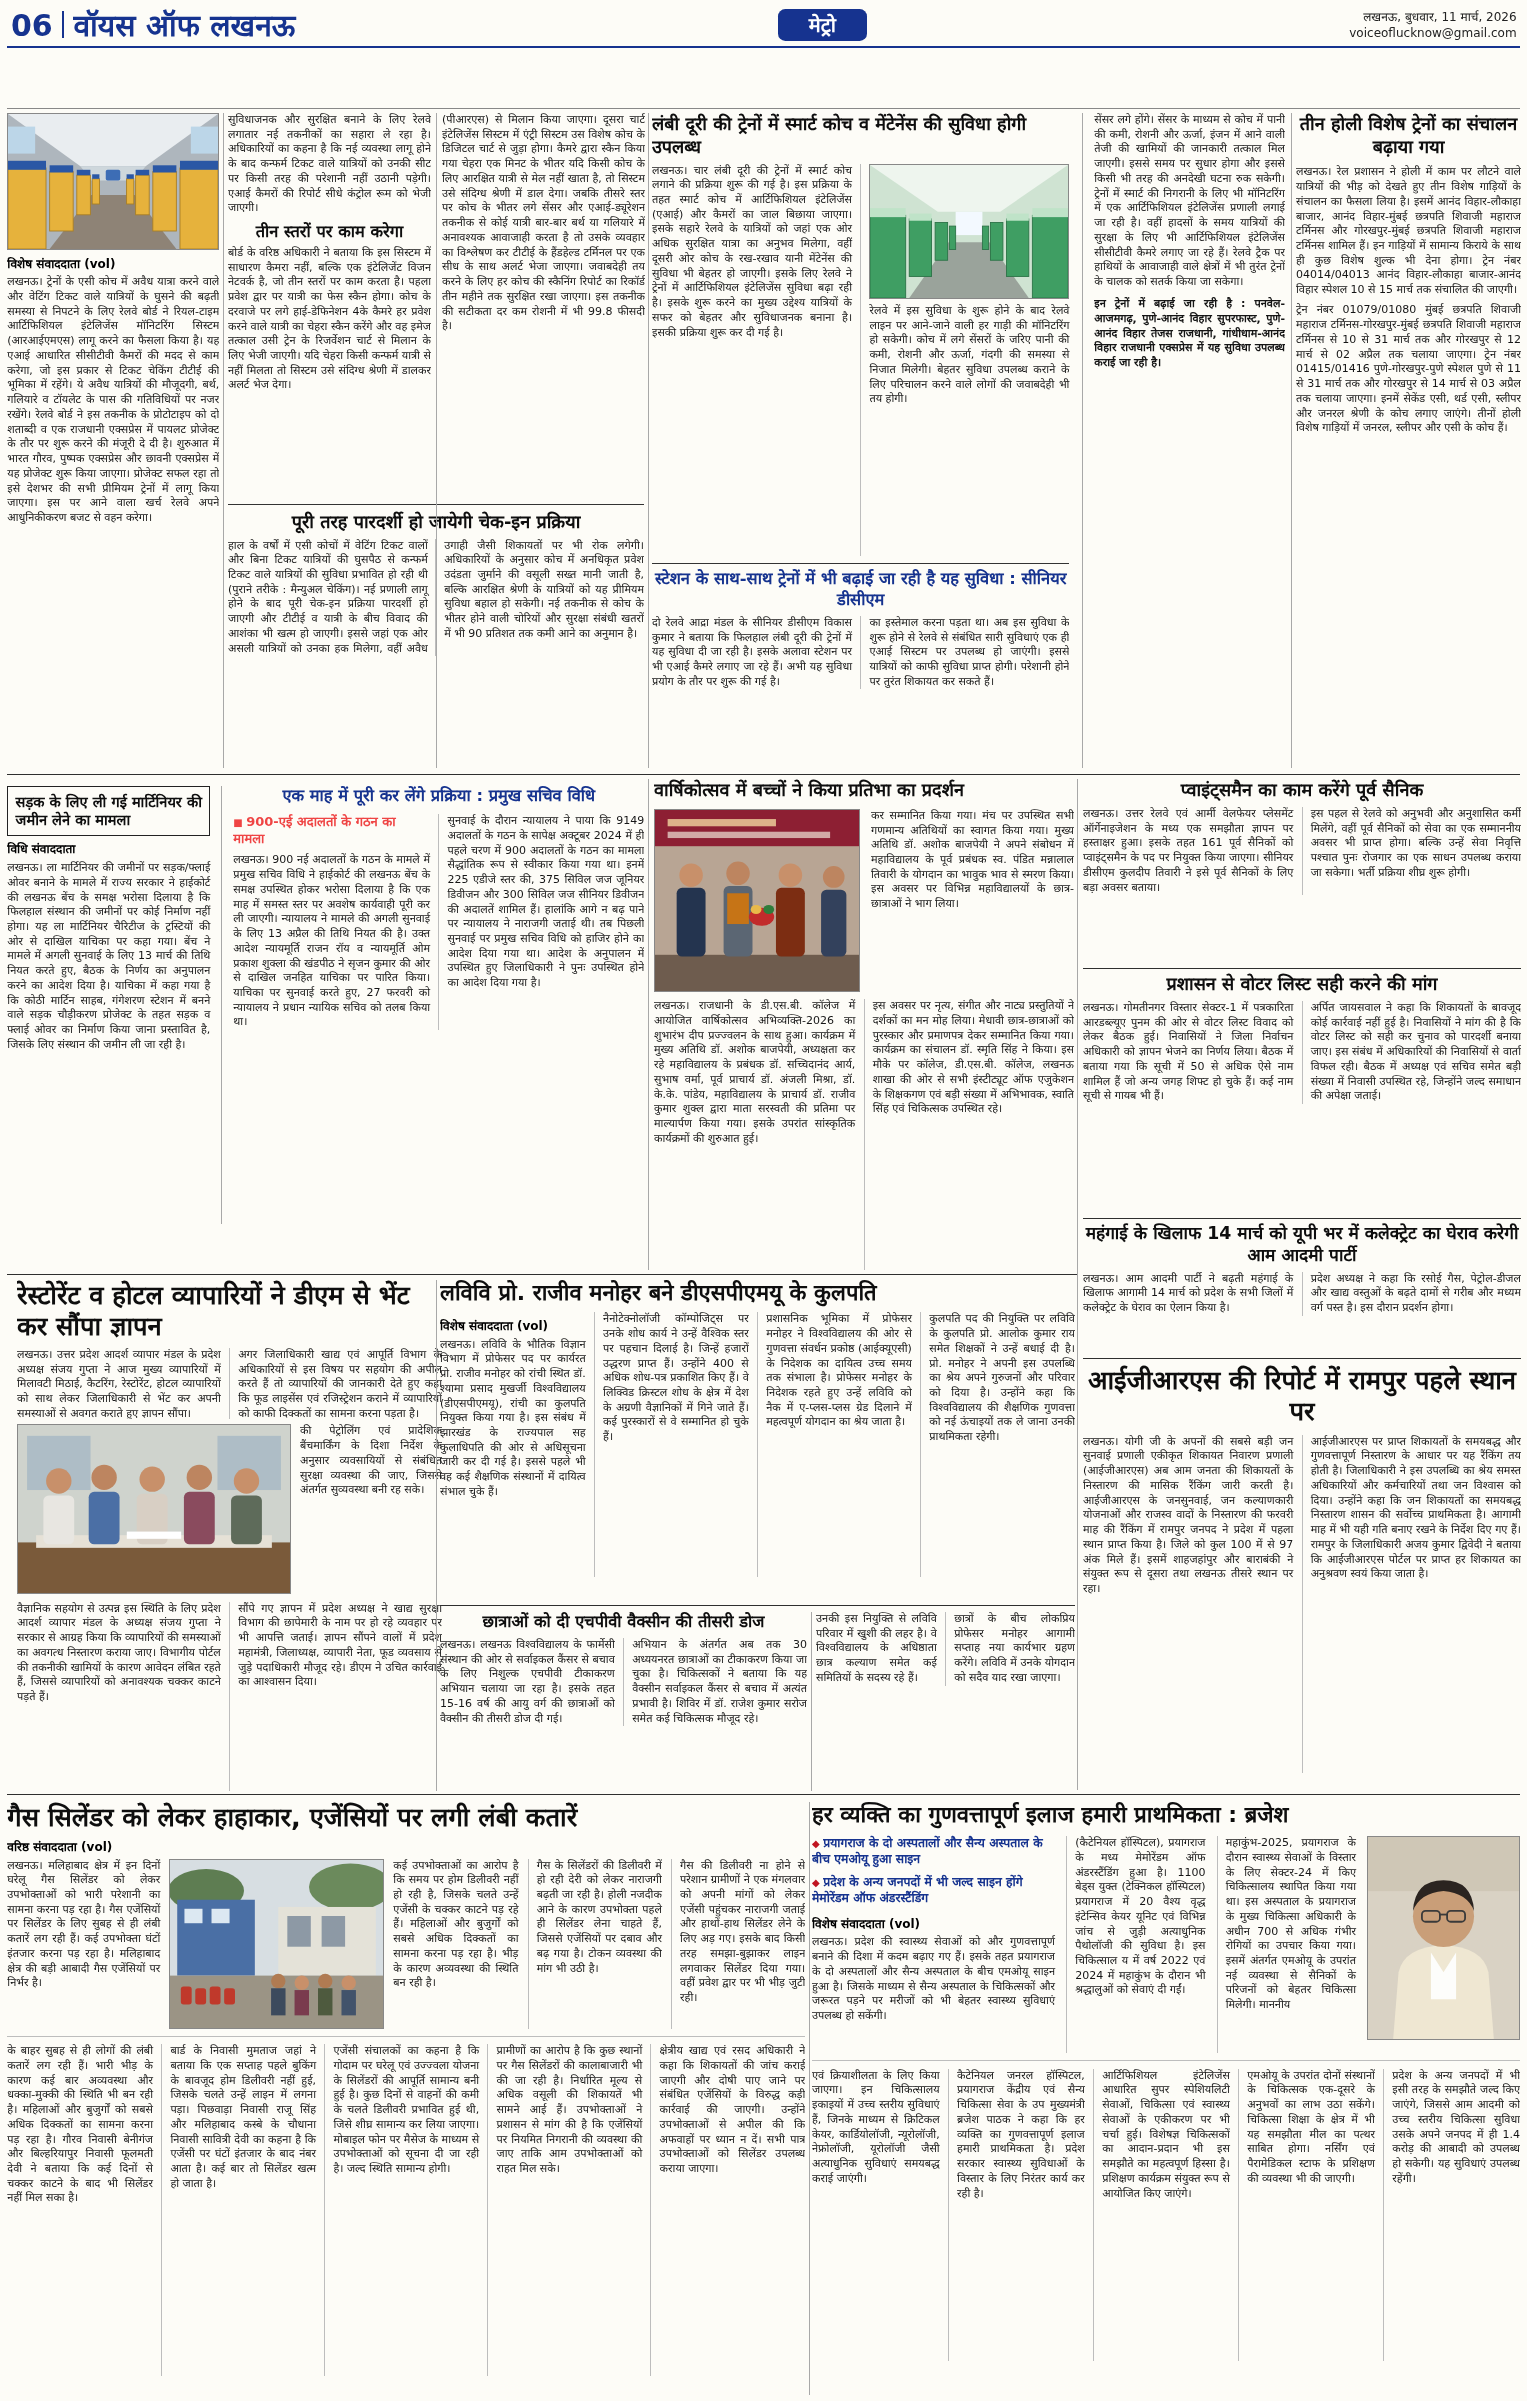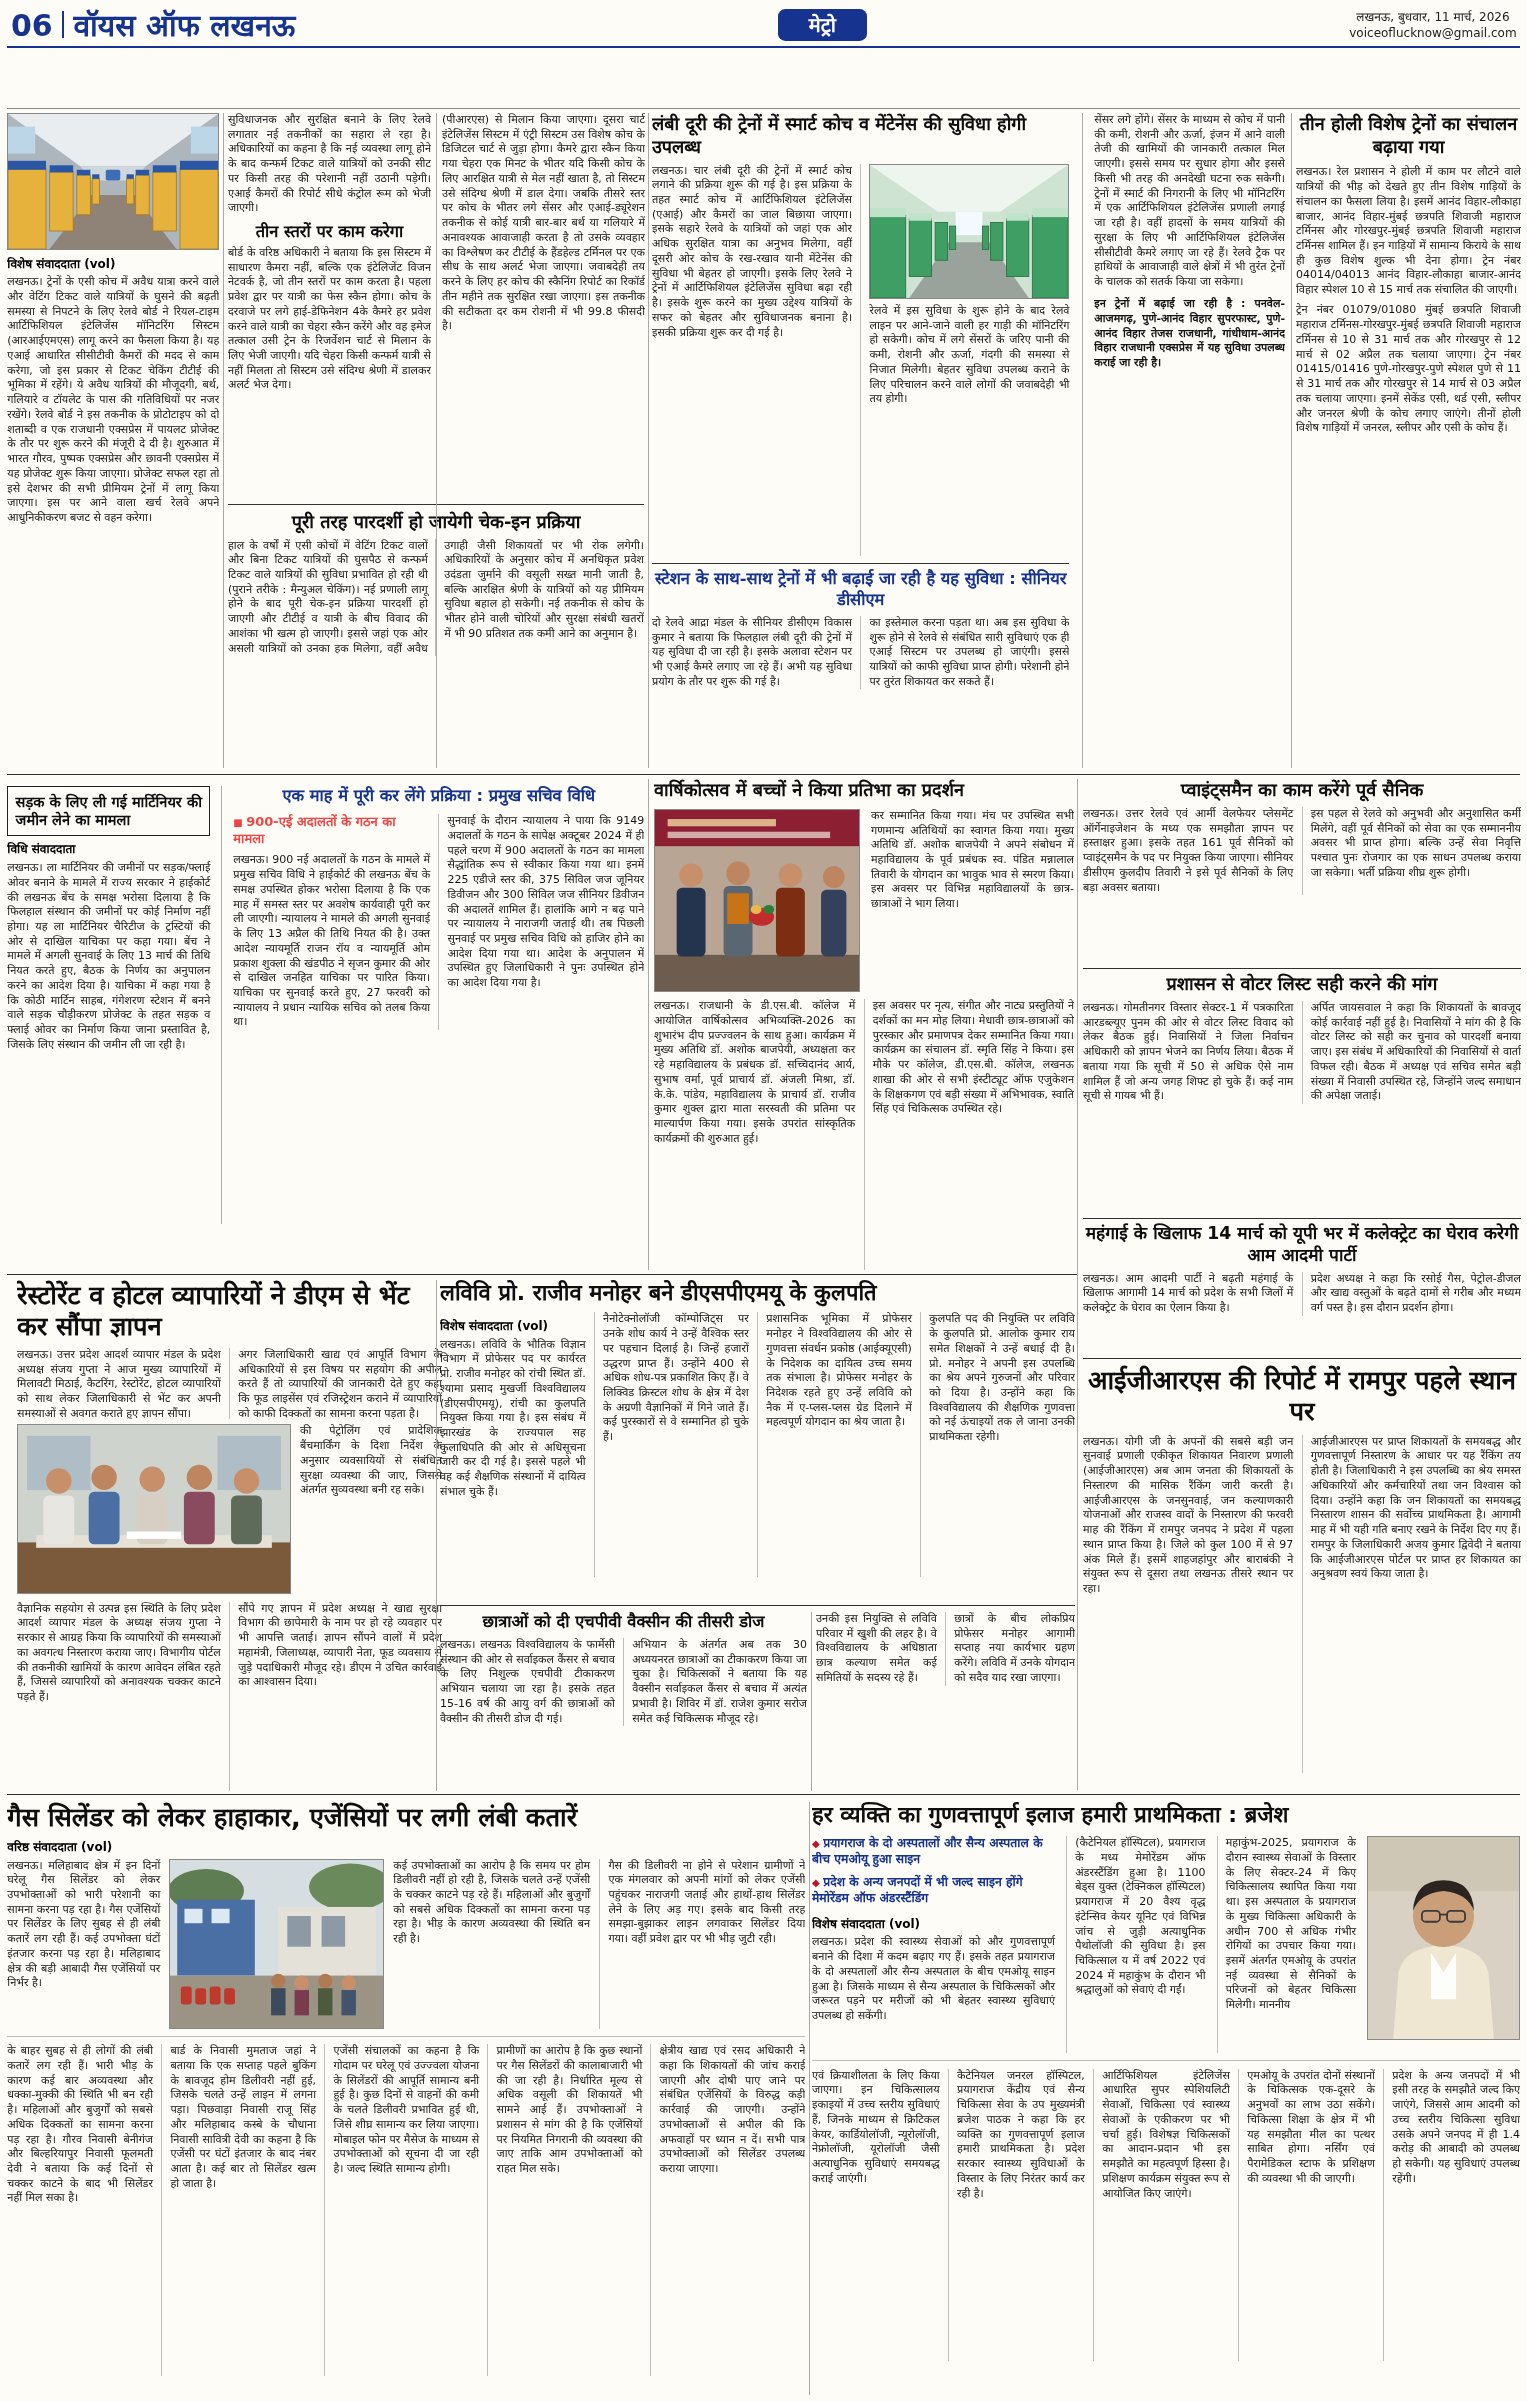--- a/index.html
+++ b/index.html
@@ -34,21 +34,21 @@
   .mt4{margin-top:3.7px}.mt6{margin-top:5.5px}.mt8{margin-top:7.3px}
   
   .mast{display:flex;align-items:center;justify-content:space-between;height:100%;padding:0 3.7px;
         border-bottom:2.7px solid #16338f}
   .mast-left{display:flex;align-items:baseline;gap:9px}
   .pageno{font-size:30px;font-weight:bold;color:#16338f}
   .mastbar{width:2.7px;height:27px;background:#16338f;align-self:center}
   .papername{font-size:30px;font-weight:bold;color:#16338f}
   .section-pill{background:#16338f;color:#fff;font-weight:bold;font-size:20px;
         padding:2.7px 31px;border-radius:7.3px}
-  .mast-right{text-align:center;font-size:12px;line-height:1.35;color:#222}
+  .mast-right{text-align:right;font-size:12px;line-height:1.35;color:#222}
 </style>
 </head>
 <body>
 
 <div id="page">
 
   <header class="abs" style="left:7.3px;top:3.7px;width:1513px;height:44px">
     <div class="mast">
       <div class="mast-left">
         <span class="pageno">06</span>
@@ -371,20 +371,21 @@
             <circle cx="146" cy="136" r="8" fill="#c8906a"></circle>
               <rect x="138" y="144" width="16" height="28" fill="#7a3b4e"></rect>
             <circle cx="172" cy="134" r="8" fill="#b07b52"></circle>
               <rect x="164" y="142" width="16" height="30" fill="#4e5a3e"></rect>
             <circle cx="198" cy="136" r="8" fill="#c8906a"></circle>
               <rect x="190" y="144" width="16" height="28" fill="#42536b"></rect>
           </g>
         </svg>
       </div>
       <p class="body" style="flex:1">कई उपभोक्ताओं का आरोप है कि समय पर होम डिलीवरी नहीं हो रही है, जिसके चलते उन्हें एजेंसी के चक्कर काटने पड़ रहे हैं। महिलाओं और बुजुर्गों को सबसे अधिक दिक्कतों का सामना करना पड़ रहा है। भीड़ के कारण अव्यवस्था की स्थिति बन रही है।</p>
+      <p class="body" style="flex:1;border-left:0.9px solid #bdbdbd;padding-left:8.2px">गैस के सिलेंडरों की डिलीवरी में हो रही देरी को लेकर नाराजगी बढ़ती जा रही है। होली नजदीक आने के कारण उपभोक्ता पहले ही सिलेंडर लेना चाहते हैं, जिससे एजेंसियों पर दबाव और बढ़ गया है। टोकन व्यवस्था की मांग भी उठी है।</p>
       <p class="body" style="flex:1;border-left:0.9px solid #bdbdbd;padding-left:8.2px">गैस की डिलीवरी ना होने से परेशान ग्रामीणों ने एक मंगलवार को अपनी मांगों को लेकर एजेंसी पहुंचकर नाराजगी जताई और हाथों-हाथ सिलेंडर लेने के लिए अड़ गए। इसके बाद किसी तरह समझा-बुझाकर लाइन लगवाकर सिलेंडर दिया गया। वहीं प्रवेश द्वार पर भी भीड़ जुटी रही।</p>
     </div>
     <div class="cols mt8" style="height:340px;border-top:0.9px solid #bdbdbd;padding-top:7.3px">
       <p class="col body">के बाहर सुबह से ही लोगों की लंबी कतारें लग रही हैं। भारी भीड़ के कारण कई बार अव्यवस्था और धक्का-मुक्की की स्थिति भी बन रही है। महिलाओं और बुजुर्गों को सबसे अधिक दिक्कतों का सामना करना पड़ रहा है। गौरव निवासी बेनीगंज और बिल्हरियापुर निवासी फूलमती देवी ने बताया कि कई दिनों से चक्कर काटने के बाद भी सिलेंडर नहीं मिल सका है।</p>
       <p class="col body">बार्ड के निवासी मुमताज जहां ने बताया कि एक सप्ताह पहले बुकिंग के बावजूद होम डिलीवरी नहीं हुई, जिसके चलते उन्हें लाइन में लगना पड़ा। पिछवाड़ा निवासी राजू सिंह और मलिहाबाद कस्बे के चौधाना निवासी सावित्री देवी का कहना है कि एजेंसी पर घंटों इंतजार के बाद नंबर आता है। कई बार तो सिलेंडर खत्म हो जाता है।</p>
       <p class="col body">एजेंसी संचालकों का कहना है कि गोदाम पर घरेलू एवं उज्ज्वला योजना के सिलेंडरों की आपूर्ति सामान्य बनी हुई है। कुछ दिनों से वाहनों की कमी के चलते डिलीवरी प्रभावित हुई थी, जिसे शीघ्र सामान्य कर लिया जाएगा। मोबाइल फोन पर मैसेज के माध्यम से उपभोक्ताओं को सूचना दी जा रही है। जल्द स्थिति सामान्य होगी।</p>
       <p class="col body">प्रामीणों का आरोप है कि कुछ स्थानों पर गैस सिलेंडरों की कालाबाजारी भी की जा रही है। निर्धारित मूल्य से अधिक वसूली की शिकायतें भी सामने आई हैं। उपभोक्ताओं ने प्रशासन से मांग की है कि एजेंसियों पर नियमित निगरानी की व्यवस्था की जाए ताकि आम उपभोक्ताओं को राहत मिल सके।</p>
       <p class="col body">क्षेत्रीय खाद्य एवं रसद अधिकारी ने कहा कि शिकायतों की जांच कराई जाएगी और दोषी पाए जाने पर संबंधित एजेंसियों के विरुद्ध कड़ी कार्रवाई की जाएगी। उन्होंने उपभोक्ताओं से अपील की कि अफवाहों पर ध्यान न दें। सभी पात्र उपभोक्ताओं को सिलेंडर उपलब्ध कराया जाएगा।</p>
     </div>
   </section>

